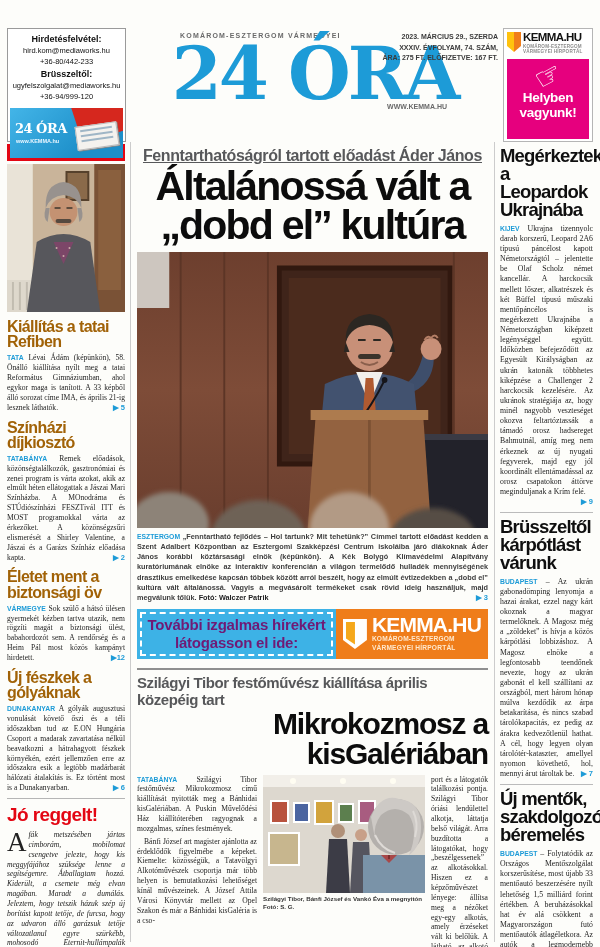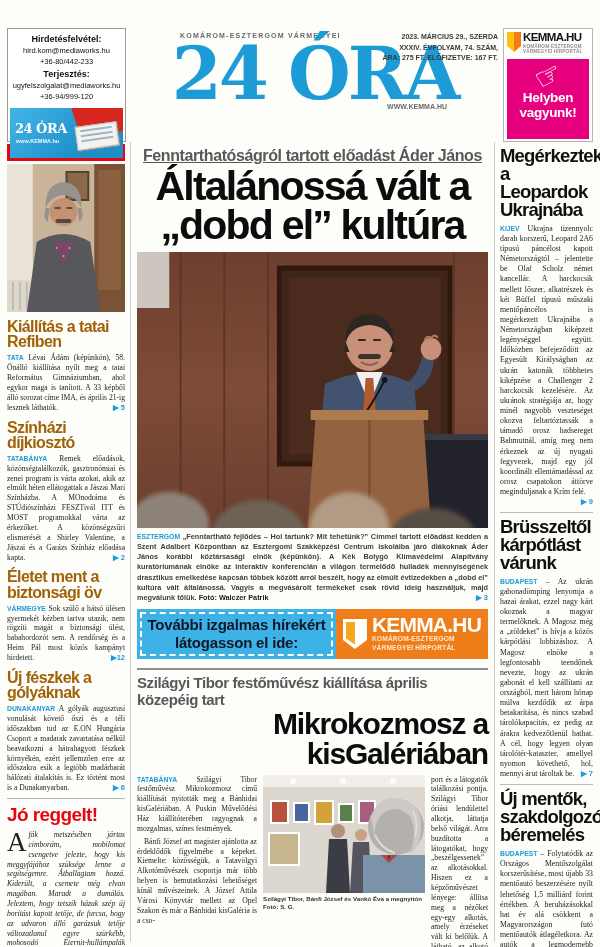--- a/index.html
+++ b/index.html
@@ -51,21 +51,21 @@
   .dropcap { float:left; font-size:27px; line-height:0.78; padding:2px 2px 0 0; font-style:normal; font-family:"Liberation Serif",serif; }
 
   
   .kicker1 { text-align:center; font-size:16px; font-weight:bold; color:#57585a; letter-spacing:-0.4px; margin:5px 0 2px;text-decoration:underline; }
   .main-head { text-align:center; font-size:41px; line-height:0.95; letter-spacing:-1.8px; color:#0c0c0c; margin-bottom:7px; font-weight:bold; }
   .main-photo { display:block; width:100%; height:276px; }
   .lead-caption { font-size:7.3px; line-height:1.4; text-align:justify; color:#3e3e3e; font-weight:bold; margin:4px 0 5px; }
   .lead-caption .credit { color:#222; }
   .promo-banner { display:flex; height:50px; margin-bottom:9px; }
   .banner-cta { flex:1; background:#3db2e6; padding:3px; }
-  .banner-cta-inner { height:100%; border:2px dashed #fff; color:#0f172a; font-size:15px; font-weight:bold; display:flex; flex-direction:column; align-items:center; justify-content:center; line-height:1.15; letter-spacing:-0.2px; }
+  .banner-cta-inner { height:100%; border:2px dashed #fff; color:#701a75; font-size:15px; font-weight:bold; display:flex; flex-direction:column; align-items:center; justify-content:center; line-height:1.15; letter-spacing:-0.2px; }
   .banner-kemma { width:152px; background:#ef7d1a; display:flex; align-items:center; gap:5px; padding:0 7px; color:#fff; }
   .bk-brand { font-size:21px; font-weight:bold; letter-spacing:-0.8px; line-height:1; }
   .bk-sub { font-size:6.6px; font-weight:bold; color:#ffe8cd; letter-spacing:0.2px; line-height:1.35; }
   .second-story { border-top:2px solid #8f8f8f; padding-top:4px; }
   .kicker2 { font-size:15px; font-weight:bold; color:#57585a; letter-spacing:-0.4px; margin-bottom:1px; }
   .second-head { font-size:30px; letter-spacing:-1.2px; line-height:1; margin-bottom:6px; color:#0c0c0c; font-weight:bold;text-align:right; }
   .story-cols { display:flex; gap:6px; }
   .txtcol1 { width:120px; }
   .txtcol1 p { margin-bottom:3px; }
   .txtcol1 p+p { text-indent:7px; margin-bottom:0; }
@@ -84,21 +84,21 @@
 </head>
 <body>
 
 <div class="page">
 
   <header class="masthead">
     <div class="ad-box">
       <div class="b">Hirdetésfelvétel:</div>
       <div>hird.kom@mediaworks.hu</div>
       <div>+36-80/442-233</div>
-      <div class="b">Terjesztés:</div>
+      <div class="b">Brüsszeltől:</div>
       <div>ugyfelszolgalat@mediaworks.hu</div>
       <div>+36-94/999-120</div>
       <div class="mini-promo">
         <div class="mini-ribbon"></div>
         <div class="mini-title">24 ÓRA</div>
         <div class="mini-site">www.KEMMA.hu</div>
         <div class="mini-paper">
             <i></i>
             <i></i>
             <i></i>

